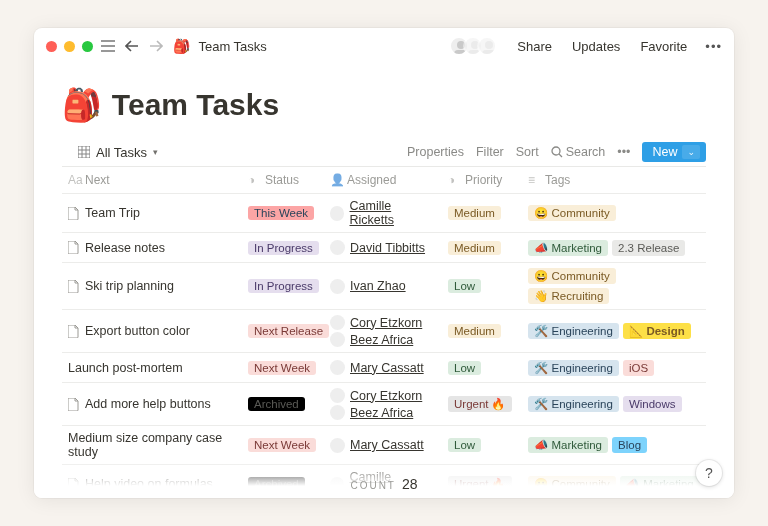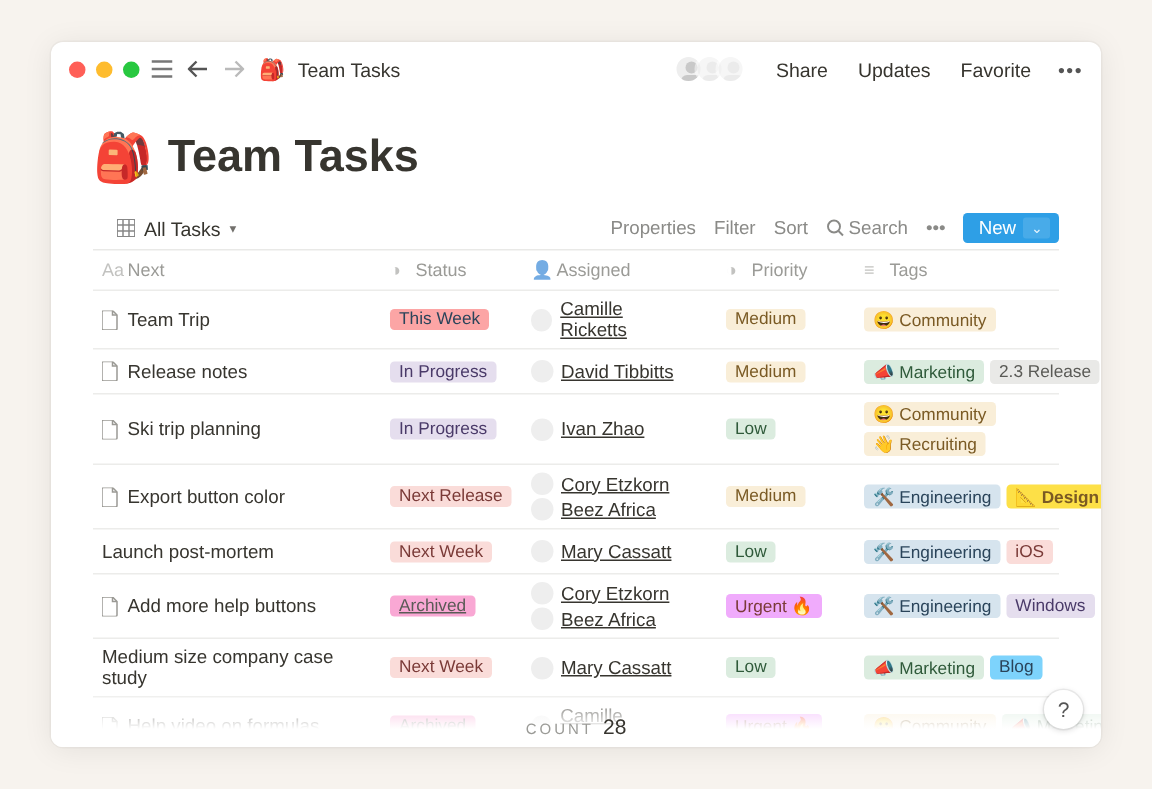--- a/index.html
+++ b/index.html
@@ -51,35 +51,35 @@
   .page-title h1{font-size:30px;font-weight:700;}
   .view-bar{display:flex;align-items:center;gap:6px;font-size:13px;color:#37352f;margin-bottom:4px;padding-left:16px;}
   .view-left{display:flex;align-items:center;gap:4px;font-weight:500;}
   .view-left .vi{opacity:.7;width:14px;}
   .view-left .caret{font-size:9px;opacity:.7;margin-left:2px;}
   .view-right{display:flex;align-items:center;gap:12px;color:#8a8a87;font-size:12.5px;}
   .view-right span{cursor:default; display:flex; align-items:center; gap:3px;}
   .btn-new{background:#2e9fe6;color:#fff;border-radius:3px;font-size:12.5px;padding:3px 6px 3px 10px;display:flex;align-items:center;gap:6px;}
   .btn-new .caret{font-size:9px;opacity:.9;background:rgba(255,255,255,.14);padding:2px 5px;border-radius:2px;margin-left:2px;}
   .table{border-top:1px solid #e9e9e7;}
-  .thead,.trow{display:grid;grid-template-columns: 180px 82px 118px 80px 184px; border-bottom:1px solid #ececea;gap:12px;}
+  .thead,.trow{display:grid;grid-template-columns: 180px 82px 118px 80px 184px; border-bottom:1px solid #ececea;}
   .thead .cell{color:#9b9b97;font-size:12px;display:flex;align-items:center;gap:5px;padding:6px 6px;border-right:0;}
   .thead .hi{opacity:.6;width:12px;}
   .trow .cell{padding:5px 6px;display:flex;align-items:center;gap:5px;font-size:12.5px;min-height:29px;}
   .name-cell{gap:6px;}
   .page-icon{color:#9a9994;width:12px;display:inline-flex;}
   .pill{display:inline-block;padding:1px 6px;border-radius:3px;font-size:11.5px;white-space:nowrap;}
   .st-thisweek{background:#fca5a5;color:#2a445a;}
   .st-inprogress{background:#e5deee;color:#4a3a69;}
   .st-nextrelease{background:#fadcd9;color:#7a3a37;}
   .st-nextweek{background:#fadcd9;color:#7a3a37;}
-  .st-archived{background:#f9a8d4;color:#5a5a56;text-decoration:underline;}
+  .st-archived{background:#000000;color:#5a5a56;}
   .pr-medium{background:#f9eed8;color:#7a5a24;}
   .pr-low{background:#dbecdf;color:#2f5a3a;}
-  .pr-urgent{background:#f0abfc;color:#7a3a37;}
+  .pr-urgent{background:#e5e5e5;color:#7a3a37;}
   .tag{display:inline-flex;align-items:center;gap:3px;padding:1px 6px;border-radius:3px;font-size:11.5px;}
   .t-community{background:#f9eed8;color:#7a5a24;}
   .t-marketing{background:#dbecdf;color:#2f5a3a;}
   .t-release{background:#e9e9e7;color:#5a5a56;}
   .t-recruiting{background:#f9eed8;color:#7a5a24;}
   .t-engineering{background:#d6e4ee;color:#2a445a;}
   .t-design{background:#fde047;color:#7a5a24;font-weight:bold;}
   .t-ios{background:#fadcd9;color:#7a3a37;}
   .t-windows{background:#e5deee;color:#4a3a69;}
   .t-blog{background:#7dd3fc;color:#2a445a;}

